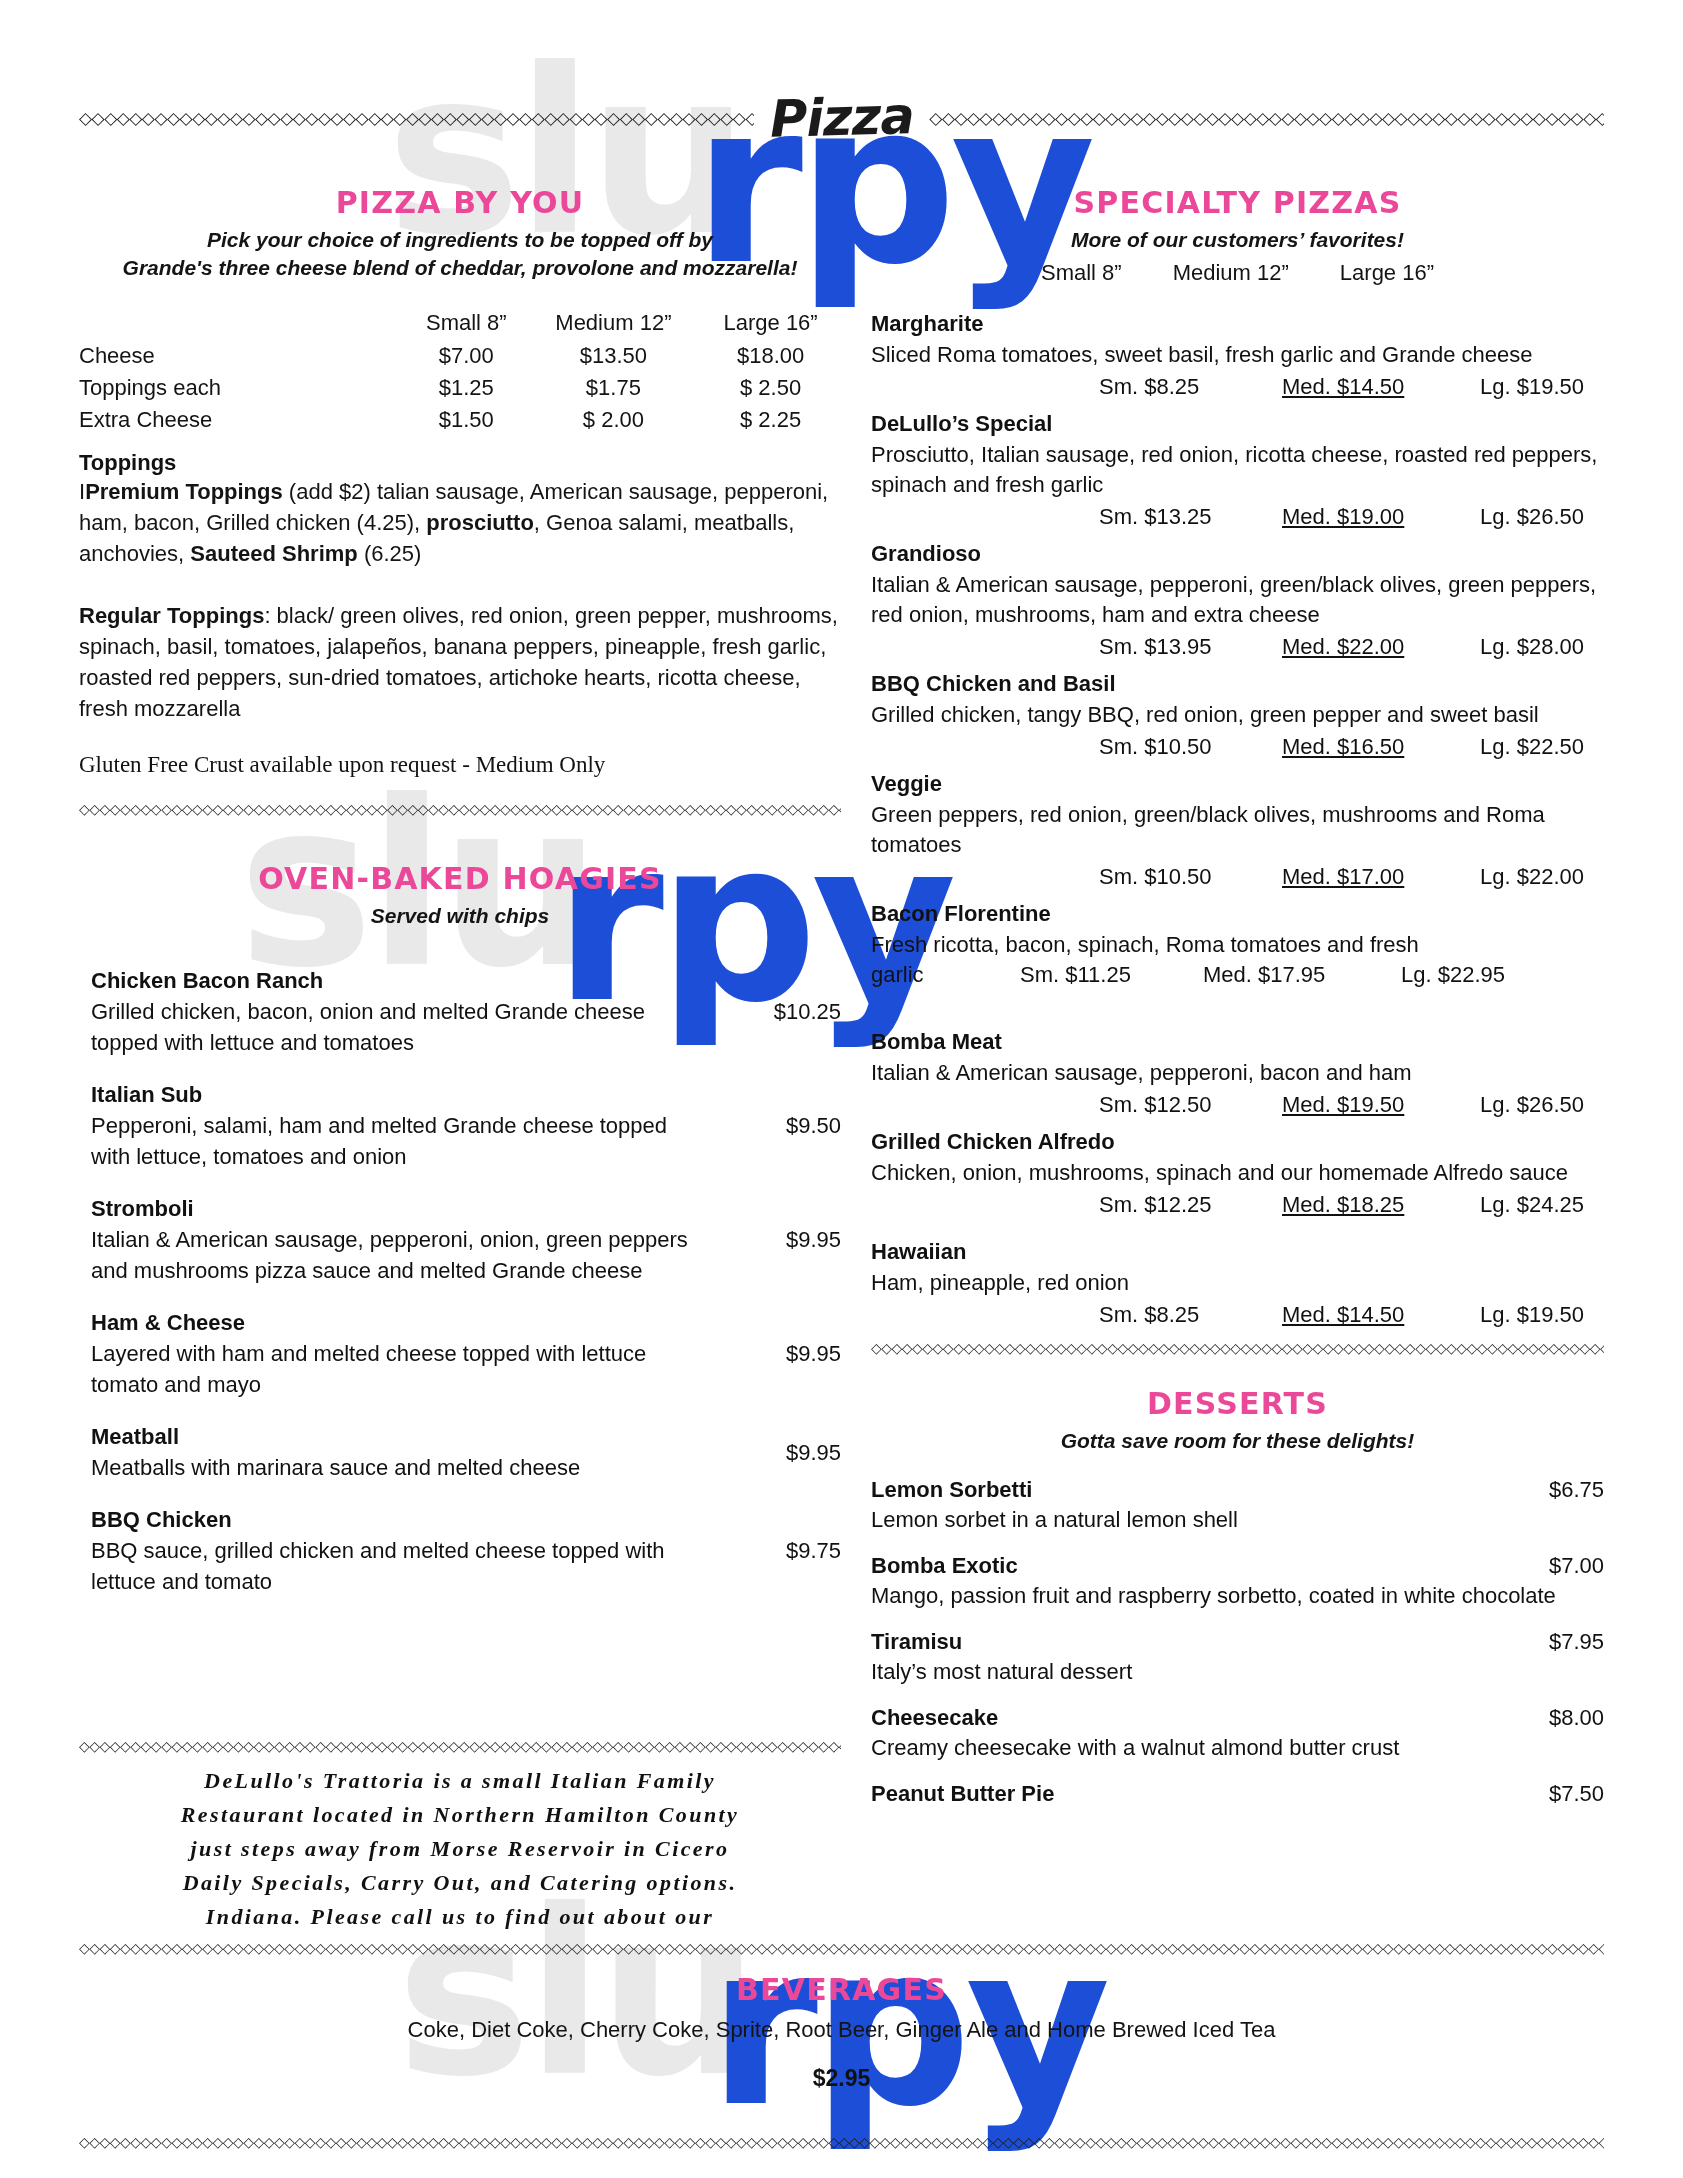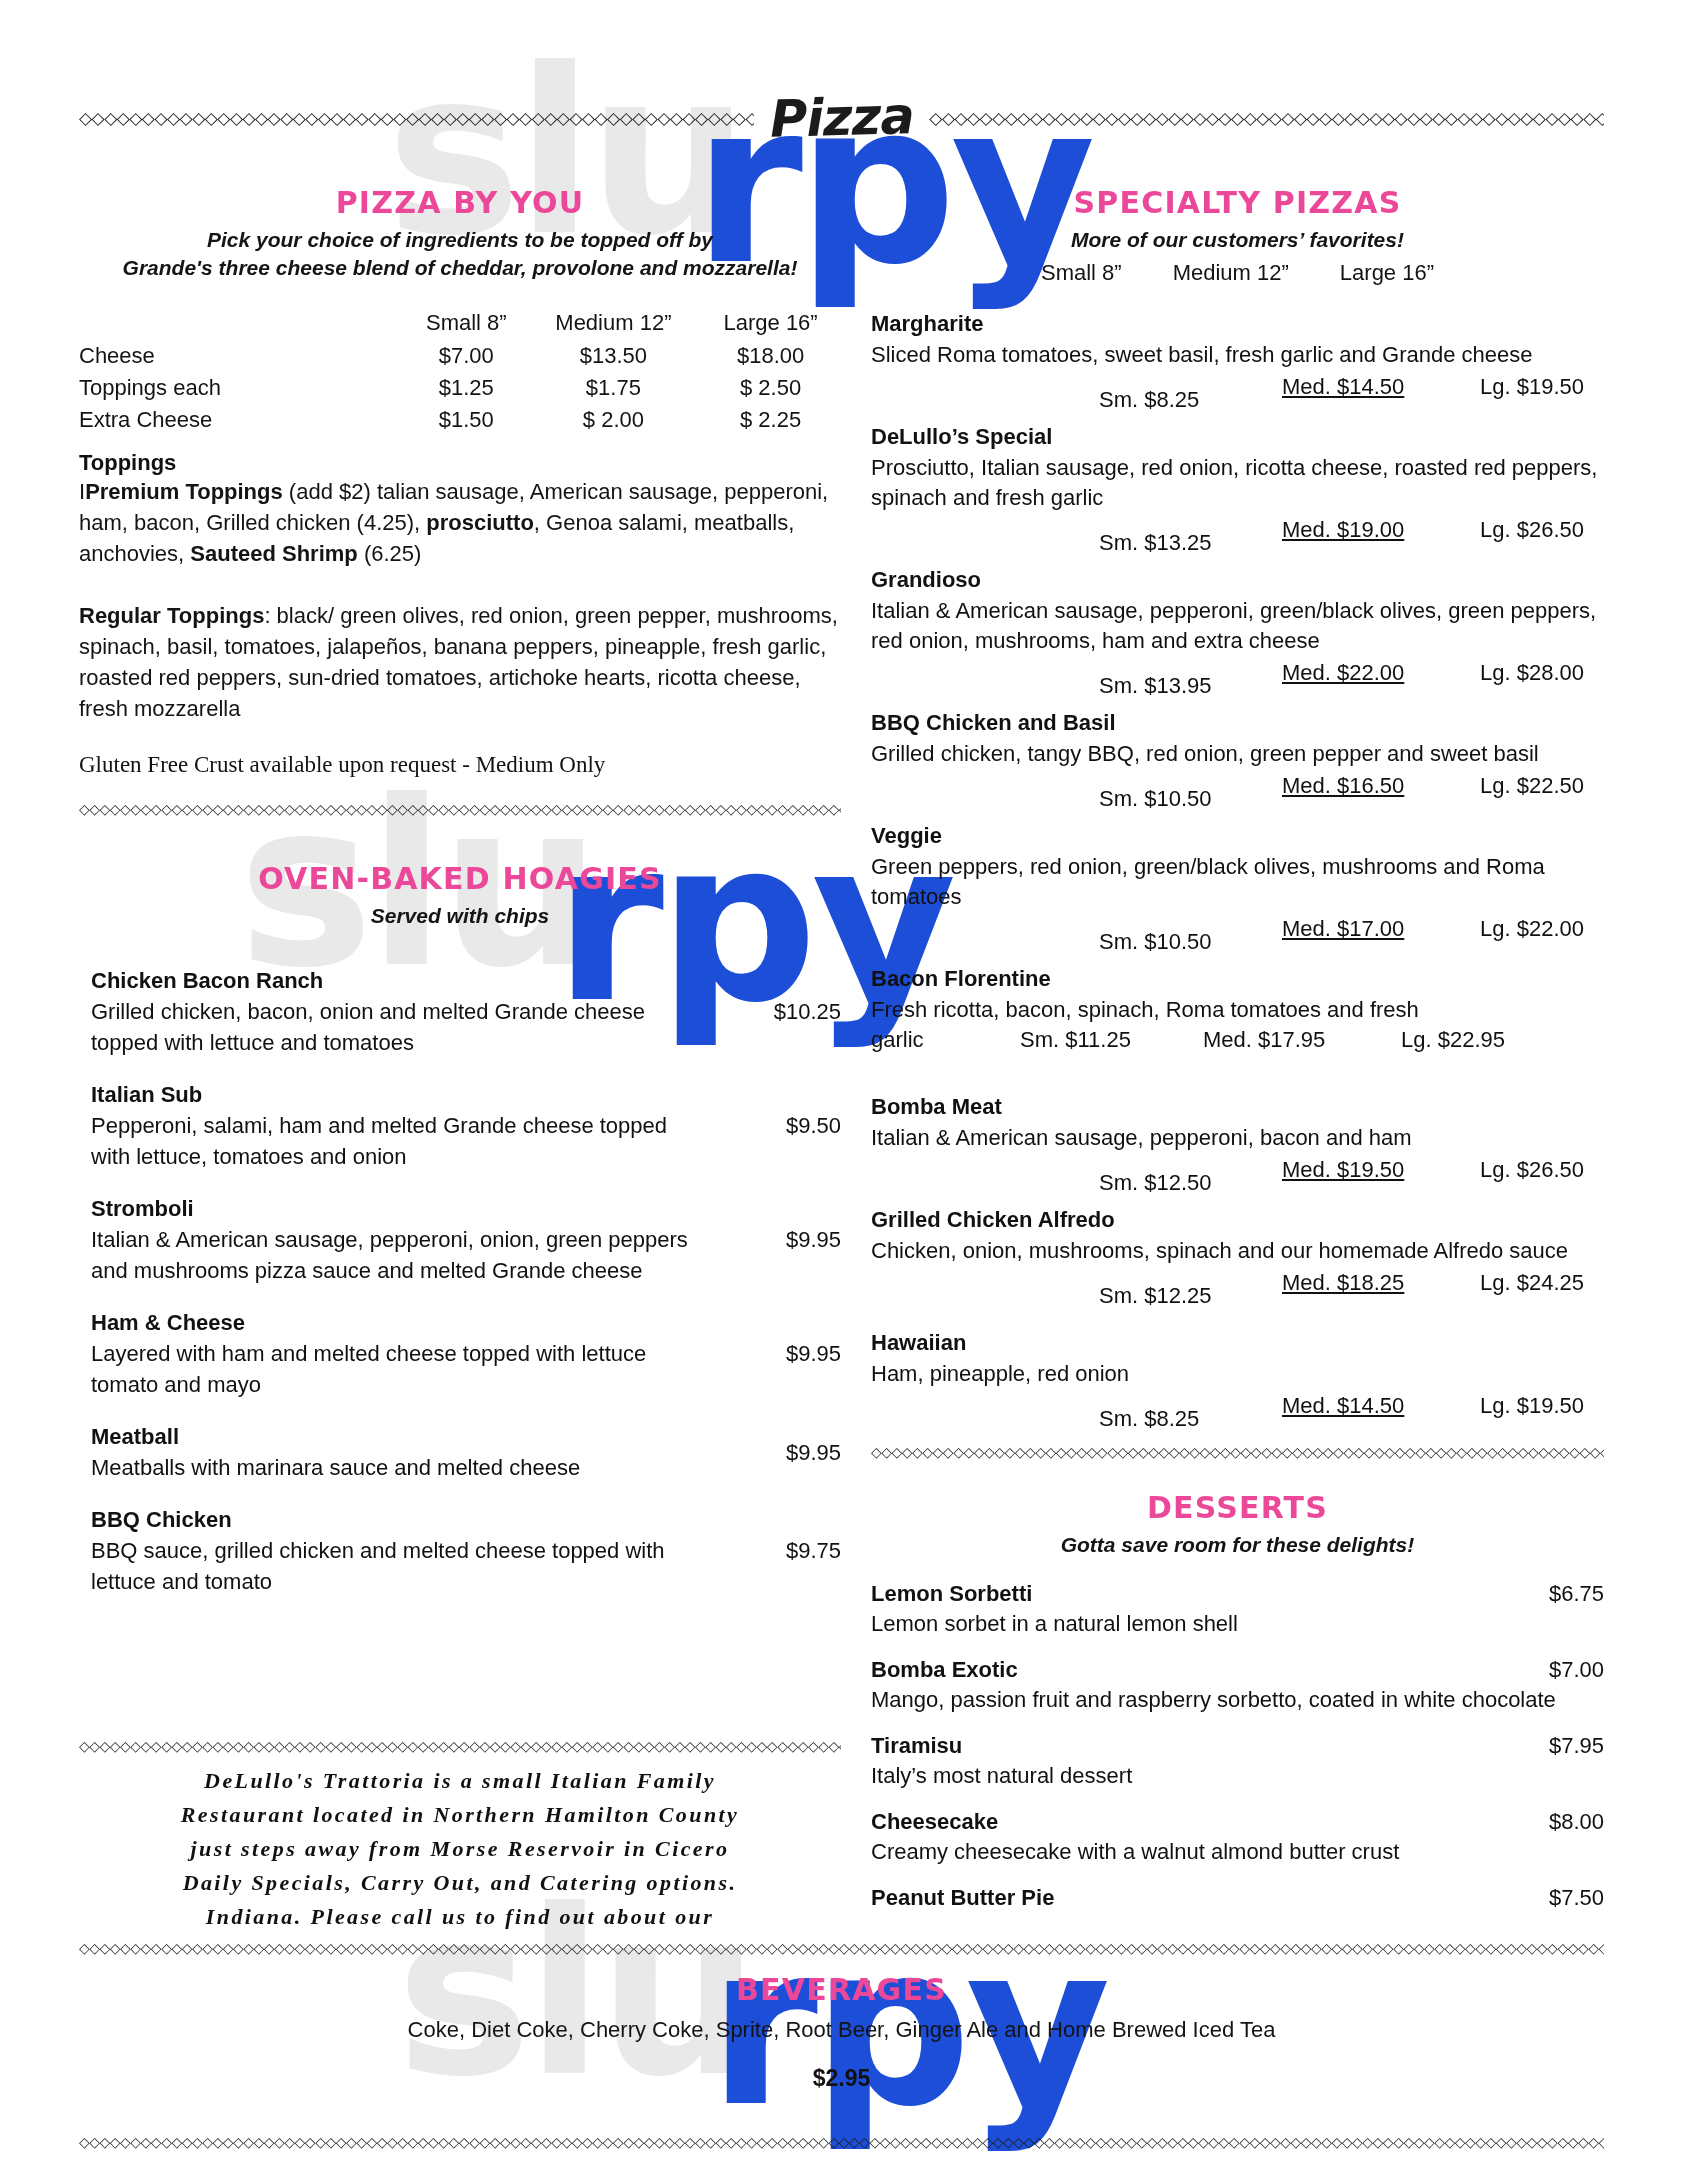--- a/index.html
+++ b/index.html
@@ -149,21 +149,21 @@
     font-size:22px; margin-top:6px; color:#141414;
   }
   .spec-list { margin-top:22px; }
   .spec { margin-bottom:4px; }
   .spec .nm { font-weight:700; font-size:22px; line-height:32px; }
   .spec .ds { font-size:22px; line-height:30px; }
   .spec .prices {
     display:flex; font-size:22px; line-height:34px; padding-left:228px;
   }
   .spec .prices span { white-space:nowrap; }
-  .spec .prices .p1 { width:183px;margin-top:13px; }
+  .spec .prices .p1 { width:183px; }
   .spec .prices .p2 { width:198px;text-decoration:underline; }
 
   
   .spec.inline .row2 { display:flex; font-size:22px; line-height:30px; }
   .spec.inline .row2 .g { width:149px; }
   .spec.inline .row2 .p1 { width:183px; }
   .spec.inline .row2 .p2 { width:198px; }
 
   
   .dess-wrap { margin-top:30px; }

